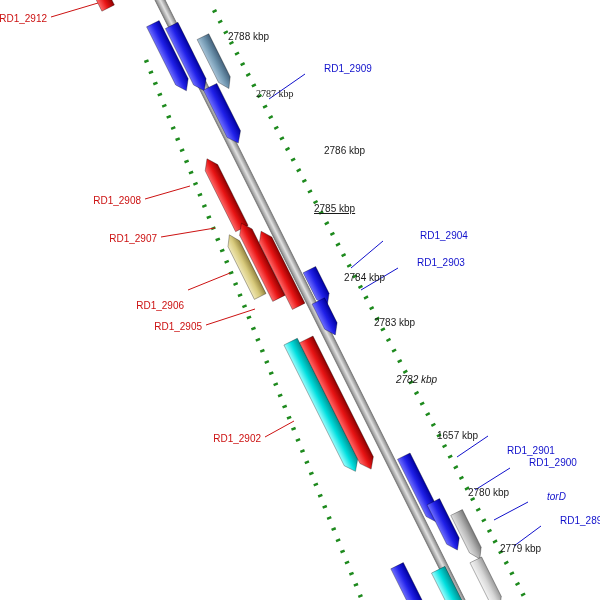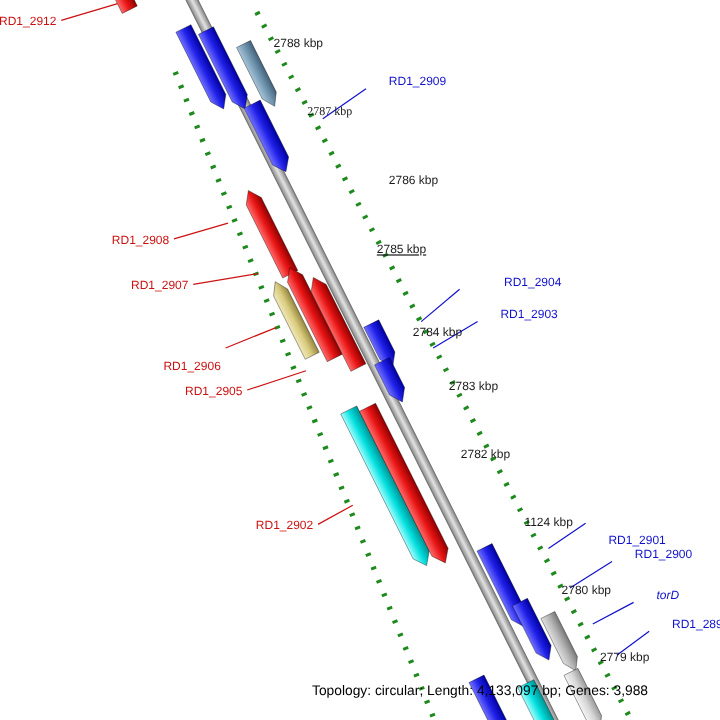--- a/index.html
+++ b/index.html
@@ -113,19 +113,18 @@
       <div class="glabel" style="left: 490px; top: 425px; color: rgb(17, 17, 204); margin-top: 20px;">RD1_2901</div>
       <div class="glabel" style="left: 512px; top: 457px; color: rgb(17, 17, 204);">RD1_2900</div>
       <div class="glabel italic" style="left: 530px; top: 491px; color: rgb(17, 17, 204);">torD</div>
       <div class="glabel" style="left: 543px; top: 515px; color: rgb(17, 17, 204);">RD1_2898</div>
       <div class="tlabel" style="left: 228px; top: 31px;">2788 kbp</div>
       <div class="tlabel" style="left: 256px; top: 88px; font-family: Liberation Serif, serif;">2787 kbp</div>
       <div class="tlabel" style="left: 284px; top: 145px; margin-left: 40px;">2786 kbp</div>
       <div class="tlabel" style="left: 314px; top: 203px; text-decoration: underline;">2785 kbp</div>
       <div class="tlabel" style="left: 344px; top: 272px; text-align: center;">2784 kbp</div>
       <div class="tlabel" style="left: 374px; top: 317px;">2783 kbp</div>
-      <div class="tlabel" style="left: 384px; top: 374px;">2782 kbp</div>
-      <div class="tlabel" style="left: 437px; top: 430px;">1124 kbp</div>
+      <div class="tlabel" style="left: 396px; top: 374px; font-style: italic;">2782 kbp</div>
+      <div class="tlabel" style="left: 437px; top: 430px;">1657 kbp</div>
       <div class="tlabel" style="left: 468px; top: 487px;">2780 kbp</div>
       <div class="tlabel" style="left: 500px; top: 543px;">2779 kbp</div>
     </div>
-  <div class="footer-stats">Topology: circular; Length: 4,133,097 bp; Genes: 3,988</div>
 </div>
 
 </body></html>

